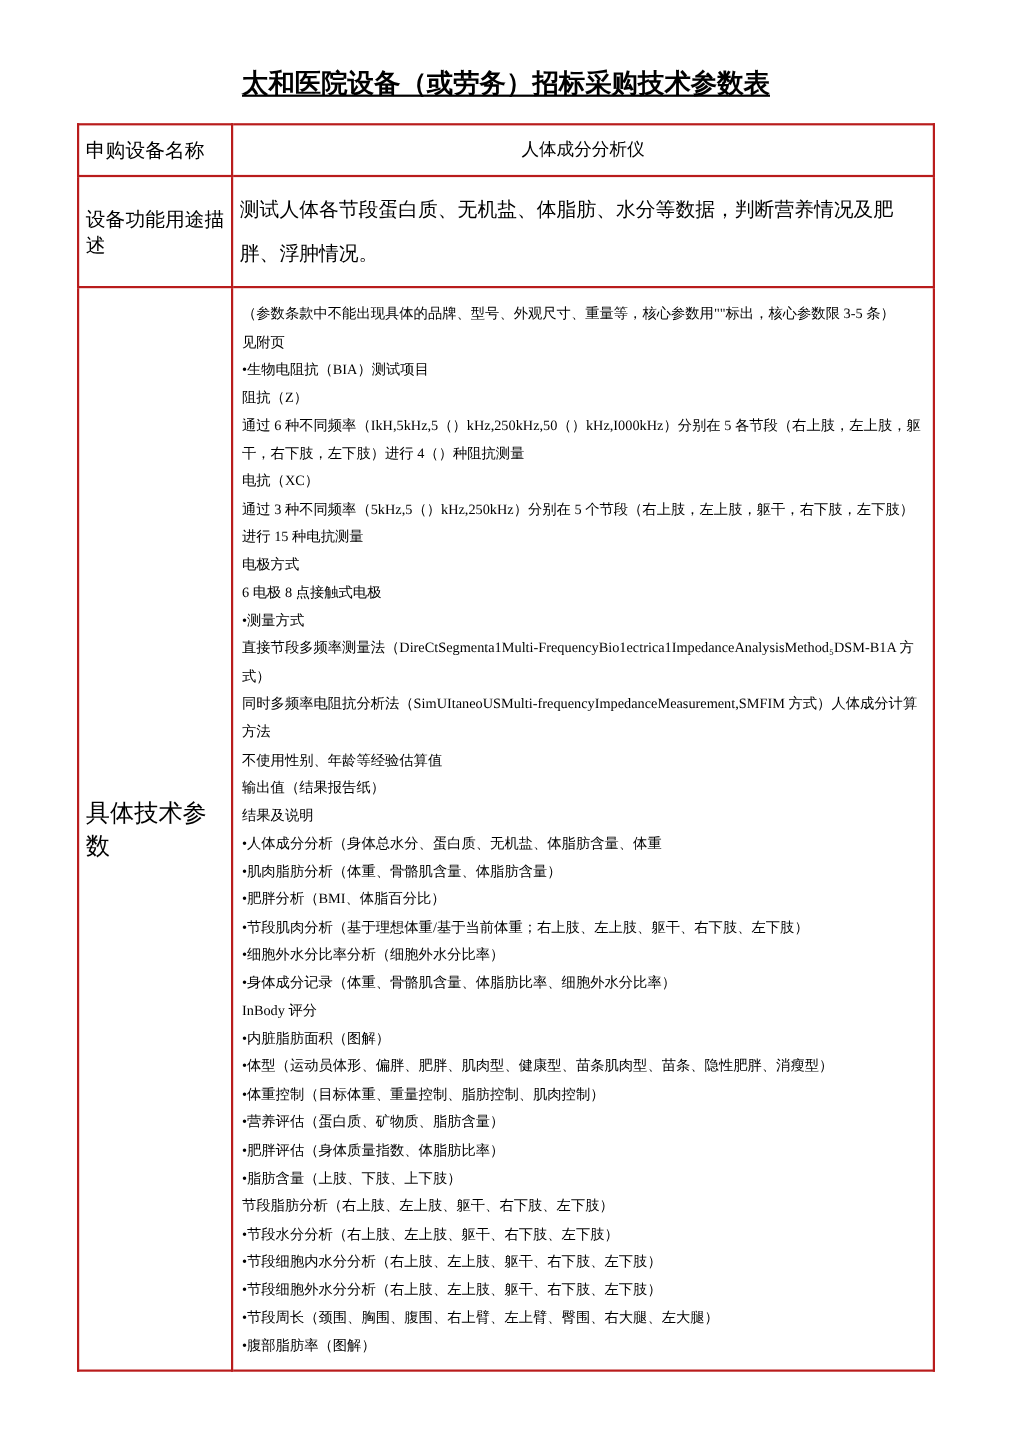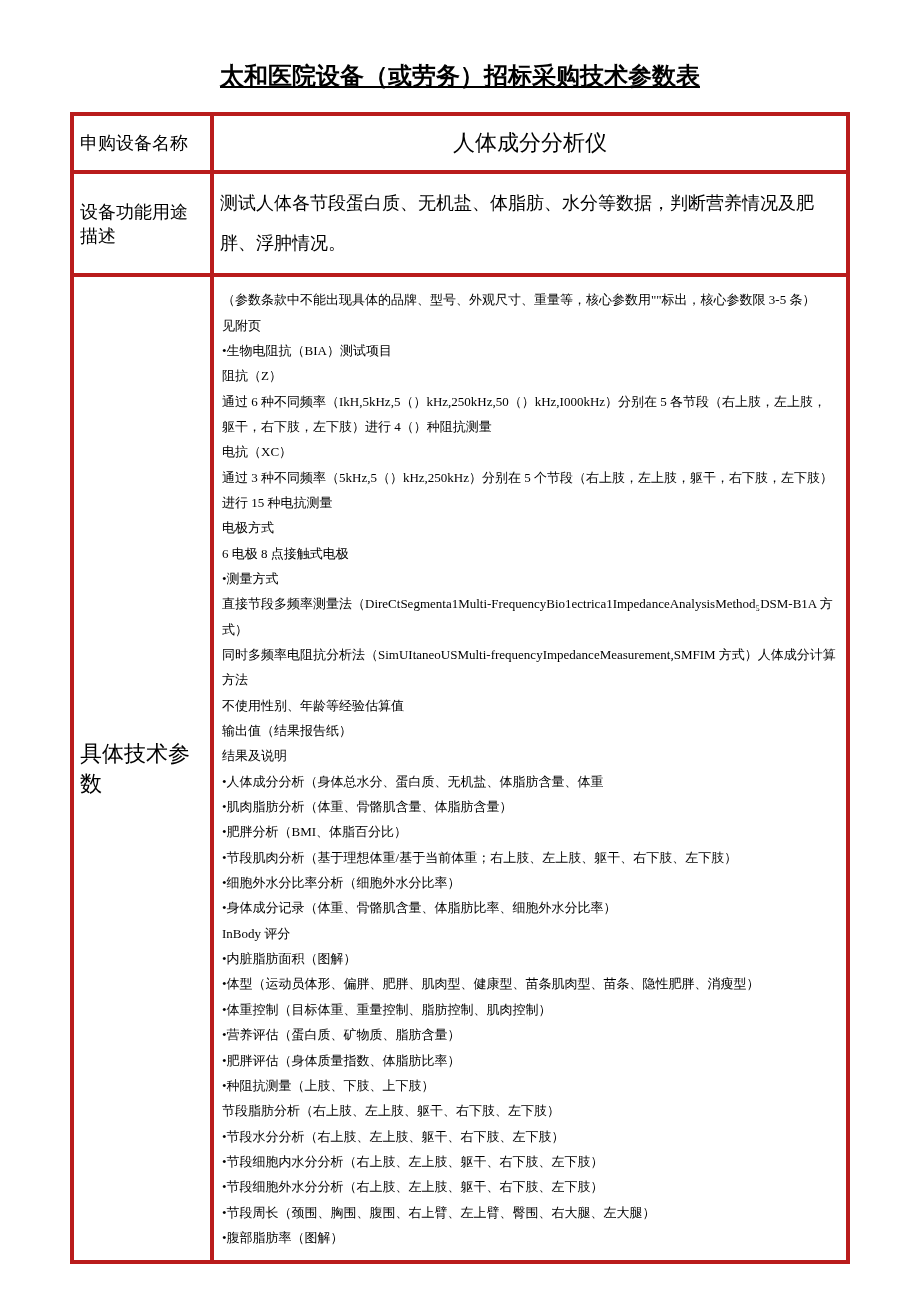--- a/index.html
+++ b/index.html
@@ -20,32 +20,32 @@
       margin-bottom: 20px;
       font-family: "SimHei", "黑体", sans-serif;
       text-decoration: underline;
     }
     table {
       width: 100%;
       border-collapse: collapse;
       table-layout: fixed;
     }
     td {
-      border: 4px solid #b91c1c;
+      border: 2px solid #b91c1c;
       vertical-align: middle;
       padding: 8px 6px;
     }
     .label-cell {
       width: 140px;
       font-size: 18px;
       text-align: left;
       padding: 10px 6px;
     }
     .value-cell {
-      font-size: 22px;
+      font-size: 16px;
       text-align: center;
       padding: 12px 6px;
     }
     .desc-cell {
       font-size: 18px;
       text-align: left;
       line-height: 2.2;
       padding: 10px 6px;
     }
     .param-label-cell {
@@ -103,21 +103,21 @@
           <span class="param-line">•肥胖分析（BMI、体脂百分比）</span>
           <span class="param-line">•节段肌肉分析（基于理想体重/基于当前体重；右上肢、左上肢、躯干、右下肢、左下肢）</span>
           <span class="param-line">•细胞外水分比率分析（细胞外水分比率）</span>
           <span class="param-line">•身体成分记录（体重、骨骼肌含量、体脂肪比率、细胞外水分比率）</span>
           <span class="param-line">InBody 评分</span>
           <span class="param-line">•内脏脂肪面积（图解）</span>
           <span class="param-line">•体型（运动员体形、偏胖、肥胖、肌肉型、健康型、苗条肌肉型、苗条、隐性肥胖、消瘦型）</span>
           <span class="param-line">•体重控制（目标体重、重量控制、脂肪控制、肌肉控制）</span>
           <span class="param-line">•营养评估（蛋白质、矿物质、脂肪含量）</span>
           <span class="param-line">•肥胖评估（身体质量指数、体脂肪比率）</span>
-          <span class="param-line">•种阻抗测量（上肢、下肢、上下肢）</span>
+          <span class="param-line">•脂肪含量（上肢、下肢、上下肢）</span>
           <span class="param-line">节段脂肪分析（右上肢、左上肢、躯干、右下肢、左下肢）</span>
           <span class="param-line">•节段水分分析（右上肢、左上肢、躯干、右下肢、左下肢）</span>
           <span class="param-line">•节段细胞内水分分析（右上肢、左上肢、躯干、右下肢、左下肢）</span>
           <span class="param-line">•节段细胞外水分分析（右上肢、左上肢、躯干、右下肢、左下肢）</span>
           <span class="param-line">•节段周长（颈围、胸围、腹围、右上臂、左上臂、臀围、右大腿、左大腿）</span>
           <span class="param-line">•腹部脂肪率（图解）</span>
         </td>
   </tr>
 </tbody>
   </table>

